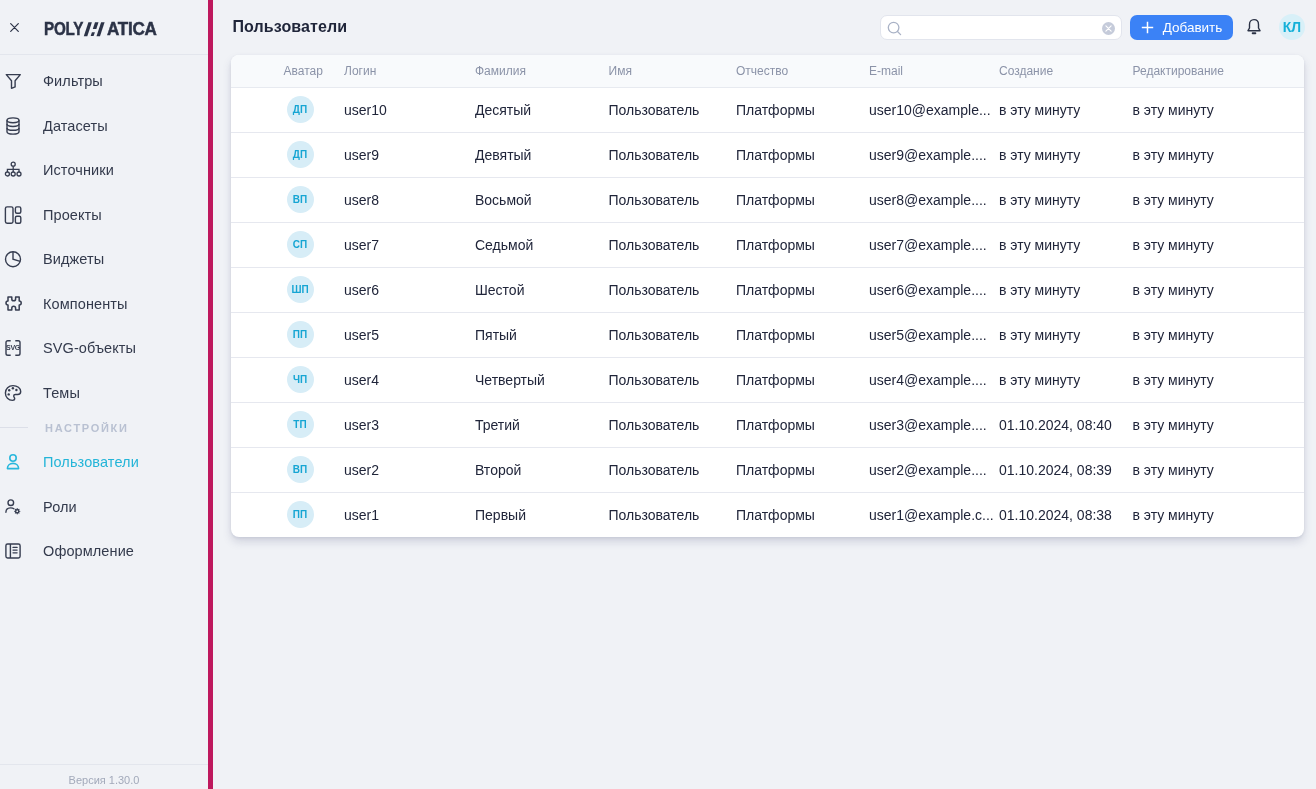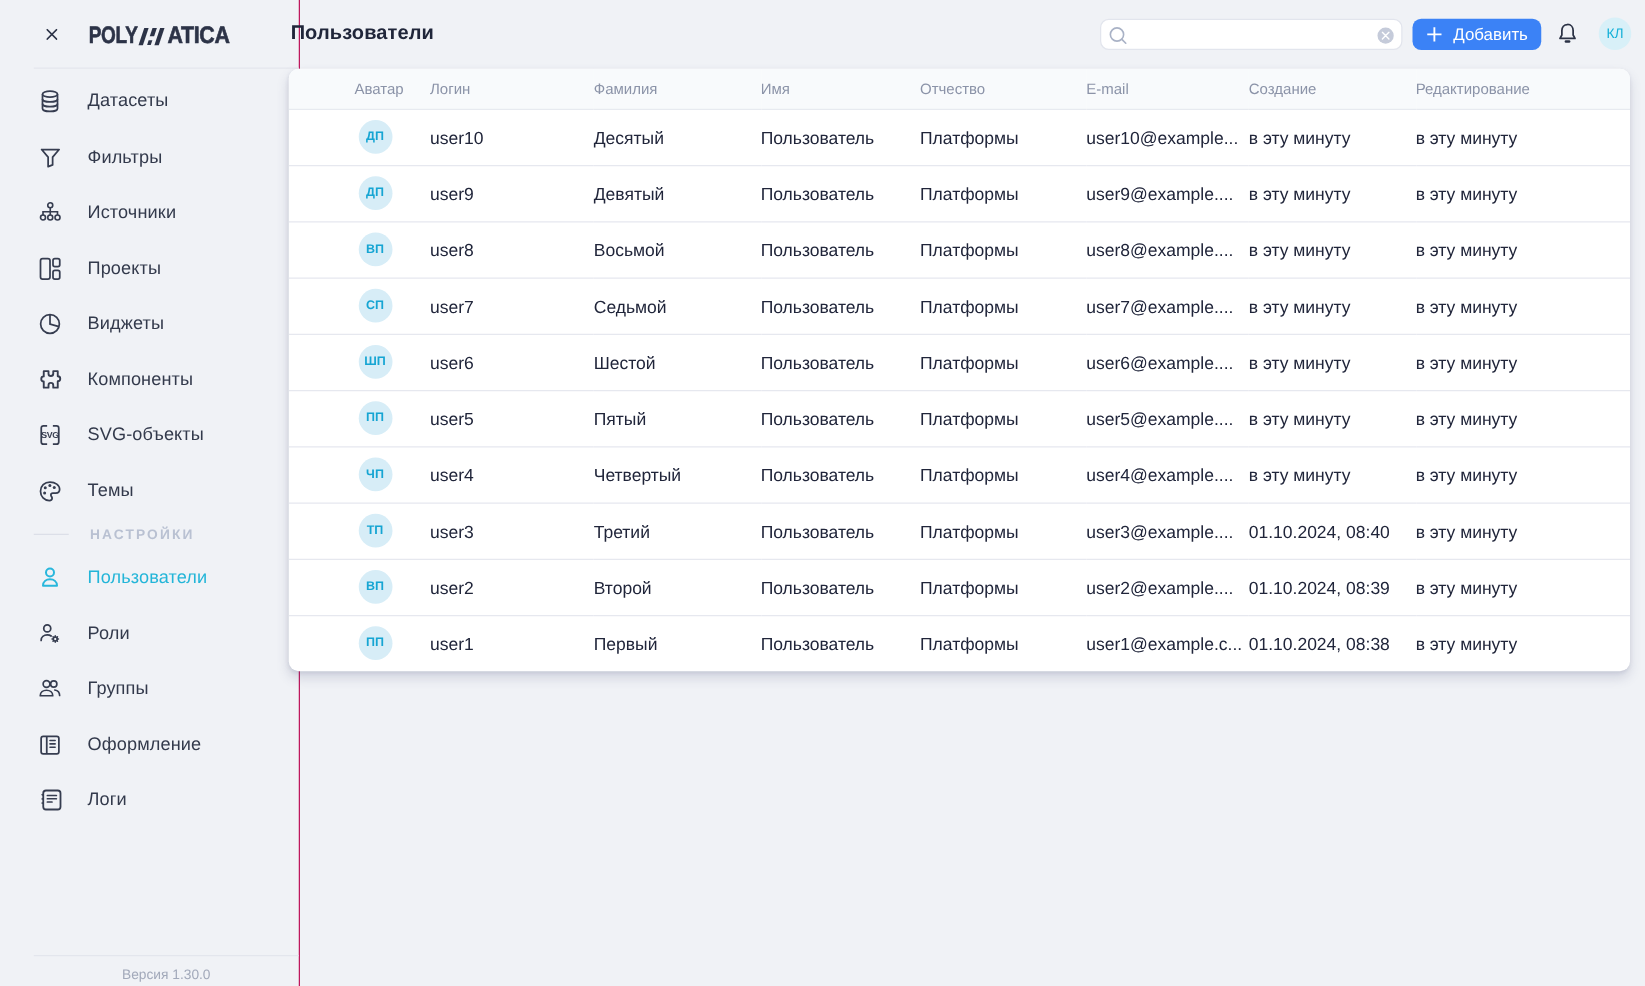--- a/index.html
+++ b/index.html
@@ -2,21 +2,21 @@
 <html lang="ru"><head>
 <meta charset="utf-8">
 <title>Пользователи</title>
 <style>
   * { margin:0; padding:0; box-sizing:border-box; }
   html,body { width:1316px; height:789px; overflow:hidden; }
   body { font-family:"Liberation Sans", sans-serif; background:#f0f2f6; color:#232939; position:relative; }
 
   
   .sidebar { position:absolute; left:0; top:0; width:213px; height:789px;
-    background:#f0f2f6; border-right:1px solid #be185d;margin-left:27px; }
+    background:#f0f2f6; border-right:5px solid #be185d; }
   .sb-head { position:relative; height:55px; border-bottom:1px solid #e3e6ed; }
   .sb-close { position:absolute; left:9.5px; top:23px; width:9px; height:9px; }
   .lt { position:absolute; font-weight:bold; font-size:19px; line-height:1; color:#2c3347;
     transform-origin:left top; top:19.4px; white-space:nowrap; -webkit-text-stroke:0.5px #2c3347; }
   .lt.p { left:44px; letter-spacing:-0.3px; transform:scaleX(0.8); }
   .lt.a { left:107.4px; letter-spacing:-0.3px; transform:scaleX(0.9); }
   .slashsvg { position:absolute; left:83px; top:21.8px; }
 
   nav { padding-top:4px; }
   .item { height:44.5px; display:flex; align-items:center; padding-left:2px; }
@@ -35,21 +35,21 @@
   .search { position:absolute; left:667px; top:15px; width:242px; height:25px; background:#fff;
     border:1px solid #e2e5ed; border-radius:7px; }
   .search svg.mag { position:absolute; left:5px; top:3.5px; }
   .search .clr { position:absolute; right:6px; top:6px; width:13px; height:13px; border-radius:50%; background:#c5cbda;
     display:flex; align-items:center; justify-content:center; }
   .btn { position:absolute; left:917px; top:15px; width:103px; height:25px; background:#3b82f6; border-radius:7px;
     display:flex; align-items:center; justify-content:center; color:#fff; font-size:13.5px; }
   .btn .plussvg { margin-right:9px; }
   .bell { position:absolute; left:1032.5px; top:18px; }
   .avatar { position:absolute; left:1066px; top:14px; width:26px; height:26px; border-radius:50%;
-    background:#d8f0f8; color:#14b0d8; font-size:11px; font-weight:normal; display:flex; align-items:center; justify-content:center; }
+    background:#d8f0f8; color:#14b0d8; font-size:14px; font-weight:bold; display:flex; align-items:center; justify-content:center; }
 
   
   .card { position:absolute; left:231px; top:55px; width:1073px; height:482px; background:#fff;
     border-radius:8px; box-shadow:0 1px 3px rgba(60,70,110,0.10), 0 5px 9px rgba(70,80,120,0.18); overflow:hidden; }
   table { border-collapse:collapse; table-layout:fixed; width:1073px;padding-left:12px; }
   col.c1{width:113px} col.c2{width:131px} col.c3{width:133.5px} col.c4{width:127.5px}
   col.c5{width:133px} col.c6{width:130px} col.c7{width:133.5px}
   thead td { height:32px; background:#f8fafc; color:#8b93a8; font-size:12px; border-bottom:1px solid #e7eaf0; }
   thead td.ah { padding-left:52.5px; }
   tbody td { height:45px; font-size:14px; color:#20253a; border-bottom:1px solid #e6e8ef; }
@@ -71,35 +71,35 @@
       <path d="M9.8 6.9 L12 0.3 L15.5 0.3 L13.3 6.9 Z" fill="#2c3347"></path>
       <path d="M8.9 10.2 L11.9 10.2 L10.6 13.9 L7.7 13.9 Z" fill="#2c3347"></path>
       <path d="M13.5 14.2 L18.1 0.3 L21.6 0.3 L17 14.2 Z" fill="#2c3347"></path>
     </svg>
     <span class="lt a">ATICA</span>
   </div>
   <nav>
     <div class="item">
         <span class="ic">
           <svg width="20" height="20" viewBox="0 0 20 20" fill="none">
+            <path d="M3.3 3.6 H17.3 L12.1 9.7 V15.9 L8.5 17.3 V9.7 Z" stroke="#363d50" stroke-width="1.4" stroke-linejoin="round"></path>
+          </svg>
+        </span>
+        <span class="tx">Фильтры</span>
+      </div>
+    <div class="item">
+        <span class="ic">
+          <svg width="20" height="20" viewBox="0 0 20 20" fill="none">
             <ellipse cx="10" cy="4.3" rx="6" ry="2.4" stroke="#363d50" stroke-width="1.4"></ellipse>
             <path d="M4 4.3 V15.7 C4 17 6.6 18.1 10 18.1 C13.4 18.1 16 17 16 15.7 V4.3" stroke="#363d50" stroke-width="1.4"></path>
             <path d="M4 8.1 C4 9.4 6.6 10.5 10 10.5 C13.4 10.5 16 9.4 16 8.1" stroke="#363d50" stroke-width="1.4"></path>
             <path d="M4 11.9 C4 13.2 6.6 14.3 10 14.3 C13.4 14.3 16 13.2 16 11.9" stroke="#363d50" stroke-width="1.4"></path>
           </svg>
         </span>
         <span class="tx">Датасеты</span>
-      </div>
-    <div class="item">
-        <span class="ic">
-          <svg width="20" height="20" viewBox="0 0 20 20" fill="none">
-            <path d="M3.3 3.6 H17.3 L12.1 9.7 V15.9 L8.5 17.3 V9.7 Z" stroke="#363d50" stroke-width="1.4" stroke-linejoin="round"></path>
-          </svg>
-        </span>
-        <span class="tx">Фильтры</span>
       </div>
     <div class="item">
         <span class="ic">
           <svg width="20" height="20" viewBox="0 0 20 20" fill="none">
             <circle cx="10.2" cy="4.2" r="2" stroke="#363d50" stroke-width="1.3"></circle>
             <path d="M10.2 6.2 V9.4 M4.4 11.9 V9.4 H16 V11.9 M10.2 9.4 V11.9" stroke="#363d50" stroke-width="1.3"></path>
             <circle cx="4.4" cy="14" r="2" stroke="#363d50" stroke-width="1.3"></circle>
             <circle cx="10.2" cy="14" r="2" stroke="#363d50" stroke-width="1.3"></circle>
             <circle cx="16" cy="14" r="2" stroke="#363d50" stroke-width="1.3"></circle>
           </svg>
@@ -175,47 +175,26 @@
             <path d="M2.9 15.3 C2.9 12.5 5.1 10.9 7.8 10.9 C9 10.9 10.1 11.2 10.9 11.8" stroke="#363d50" stroke-width="1.4" stroke-linecap="round"></path>
             <circle cx="14.2" cy="14.2" r="1.6" stroke="#363d50" stroke-width="1.2"></circle>
             <path d="M14.2 11.6 V12.6 M14.2 15.8 V16.8 M16.8 14.2 H15.8 M12.6 14.2 H11.6 M16 12.4 L15.3 13.1 M13.1 15.3 L12.4 16 M16 16 L15.3 15.3 M13.1 13.1 L12.4 12.4" stroke="#363d50" stroke-width="1.15" stroke-linecap="round"></path>
           </svg>
         </span>
         <span class="tx">Роли</span>
       </div>
     <div class="item">
         <span class="ic">
           <svg width="20" height="20" viewBox="0 0 20 20" fill="none">
-            <circle cx="13" cy="6.2" r="2.5" stroke="#363d50" stroke-width="1.35"></circle>
-            <path d="M13.8 11 C16.1 11.4 17.7 13 17.7 15.4" stroke="#363d50" stroke-width="1.35" stroke-linecap="round"></path>
-            <circle cx="7.2" cy="6.2" r="2.7" stroke="#363d50" stroke-width="1.35"></circle>
-            <path d="M2.2 15.6 C2.2 12.9 4.5 11.2 7.2 11.2 C9.9 11.2 12.2 12.9 12.2 15.6 Z" stroke="#363d50" stroke-width="1.35" stroke-linejoin="round"></path>
-          </svg>
-        </span>
-        <span class="tx">Группы</span>
-      </div>
-    <div class="item">
-        <span class="ic">
-          <svg width="20" height="20" viewBox="0 0 20 20" fill="none">
             <rect x="2.9" y="3" width="14.2" height="14" rx="1.7" stroke="#363d50" stroke-width="1.4"></rect>
             <path d="M7.4 3 V17" stroke="#363d50" stroke-width="1.4"></path>
             <path d="M10 6.4 H14.1 M10 9.1 H14.1 M10 11.8 H14.1" stroke="#363d50" stroke-width="1.3" stroke-linecap="round"></path>
           </svg>
         </span>
         <span class="tx">Оформление</span>
-      </div>
-    <div class="item">
-        <span class="ic">
-          <svg width="20" height="20" viewBox="0 0 20 20" fill="none">
-            <rect x="4.6" y="2.4" width="13.8" height="15.2" rx="2.2" stroke="#363d50" stroke-width="1.45"></rect>
-            <path d="M7.9 6.4 H15.1 M7.9 9 H15.1 M7.9 11.6 H11.6" stroke="#363d50" stroke-width="1.35" stroke-linecap="round"></path>
-            <path d="M4.3 4.9 L2.7 5.8 L4.3 6.7 Z M4.3 8.2 L2.7 9.1 L4.3 10 Z M4.3 11.5 L2.7 12.4 L4.3 13.3 Z" fill="#363d50"></path>
-          </svg>
-        </span>
-        <span class="tx">Логи</span>
       </div>
   </nav>
   <div class="version">Версия 1.30.0</div>
 </div>
 
 <div class="topbar">
   <h1>Пользователи</h1>
   <div class="search">
     <svg class="mag" width="17" height="17" viewBox="0 0 17 17">
         <circle cx="7.6" cy="7.6" r="5.3" fill="none" stroke="#a9b2c6" stroke-width="1.3"></circle>

